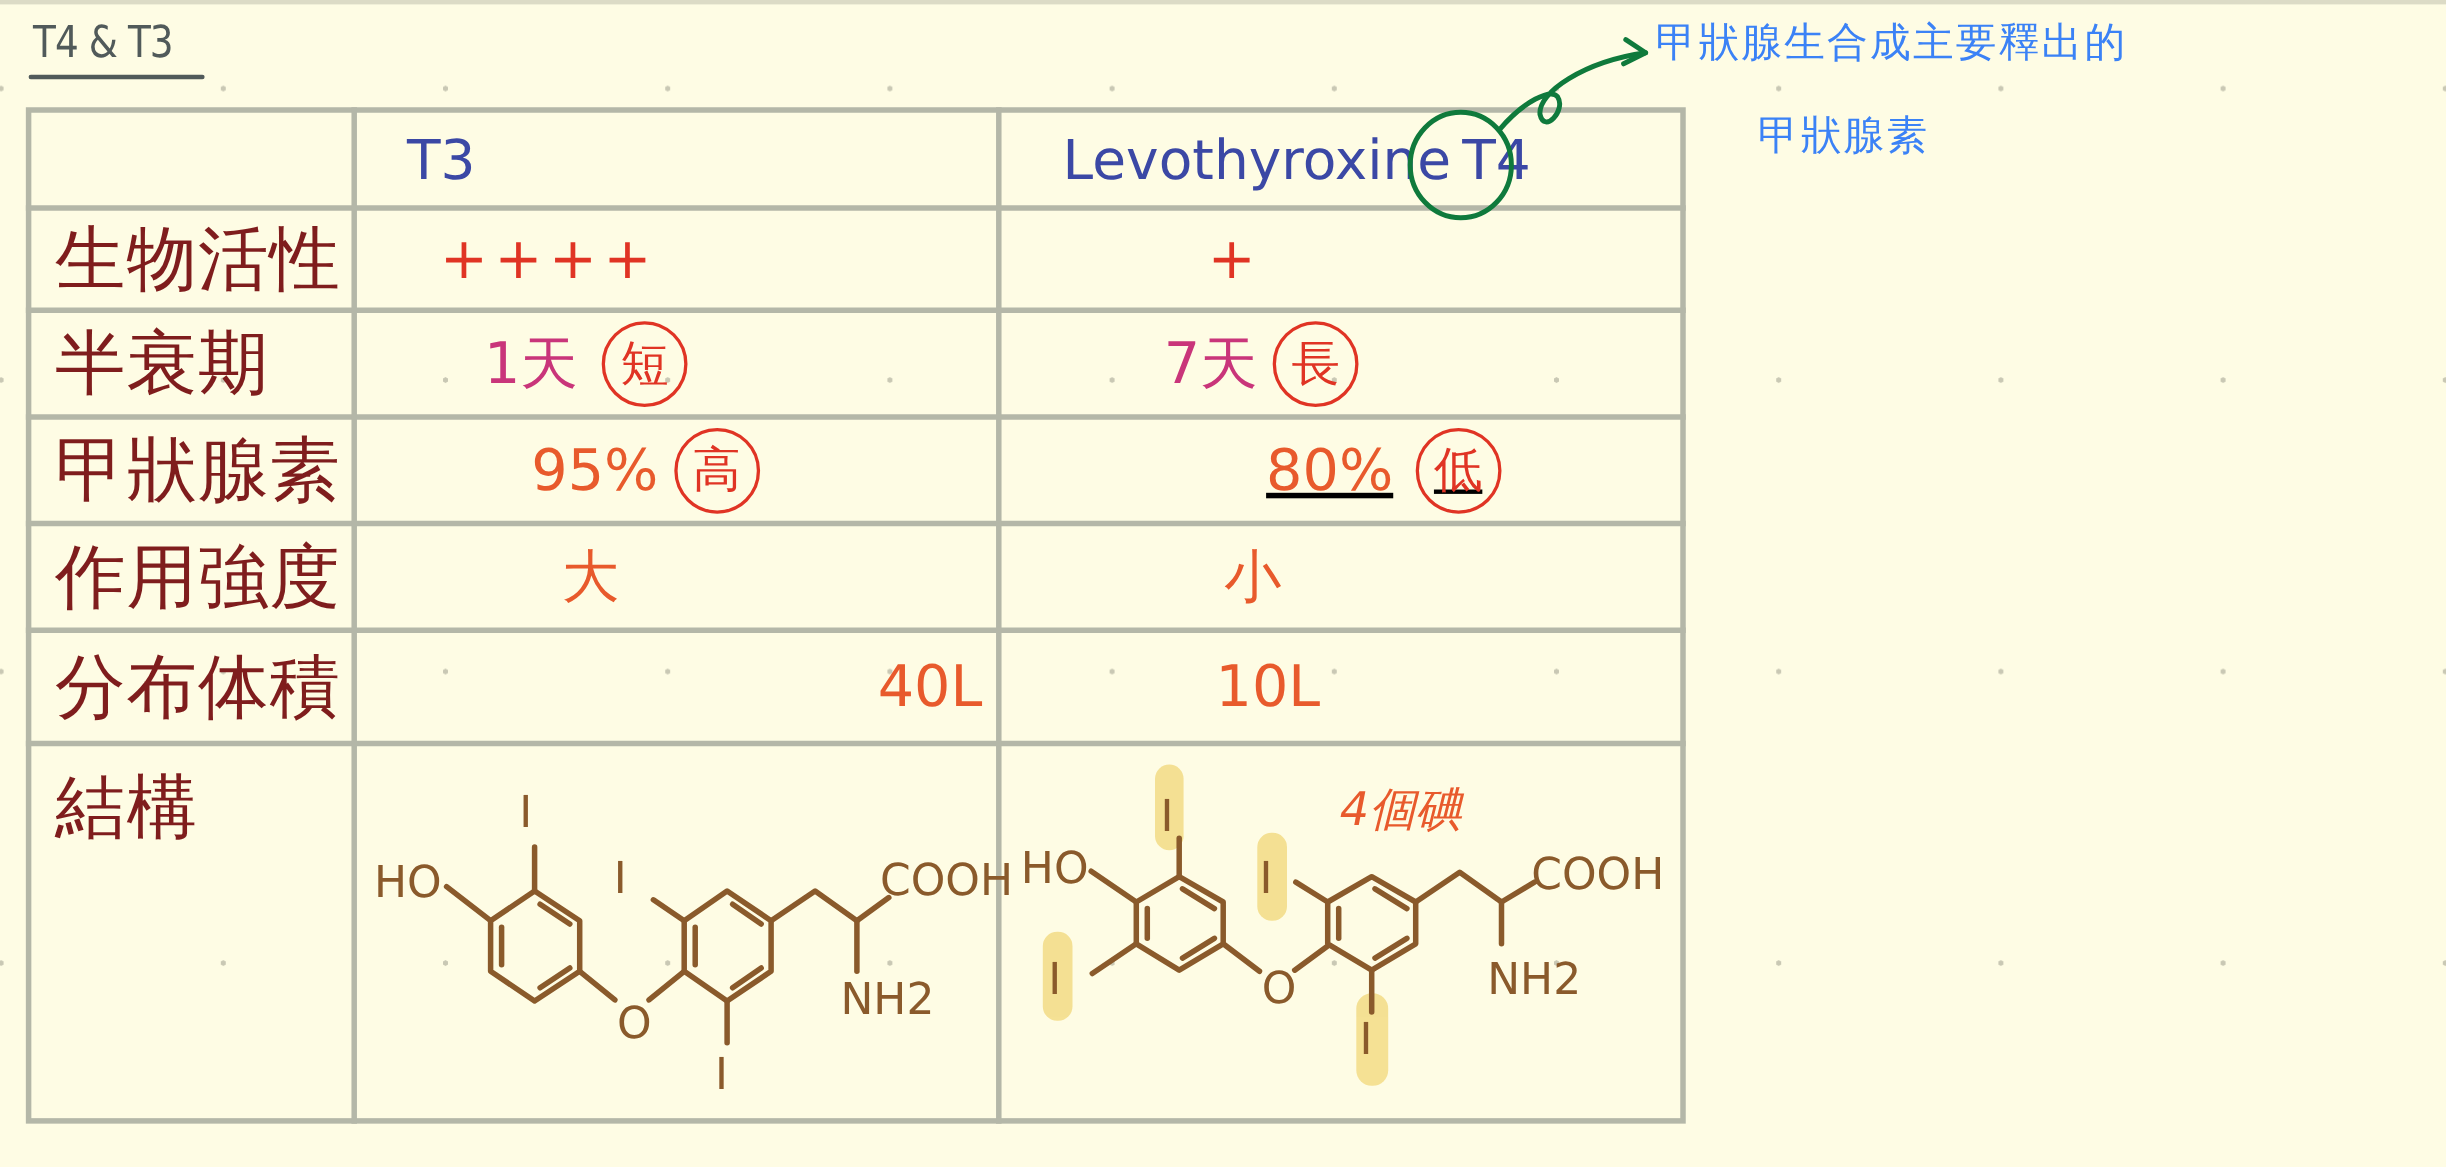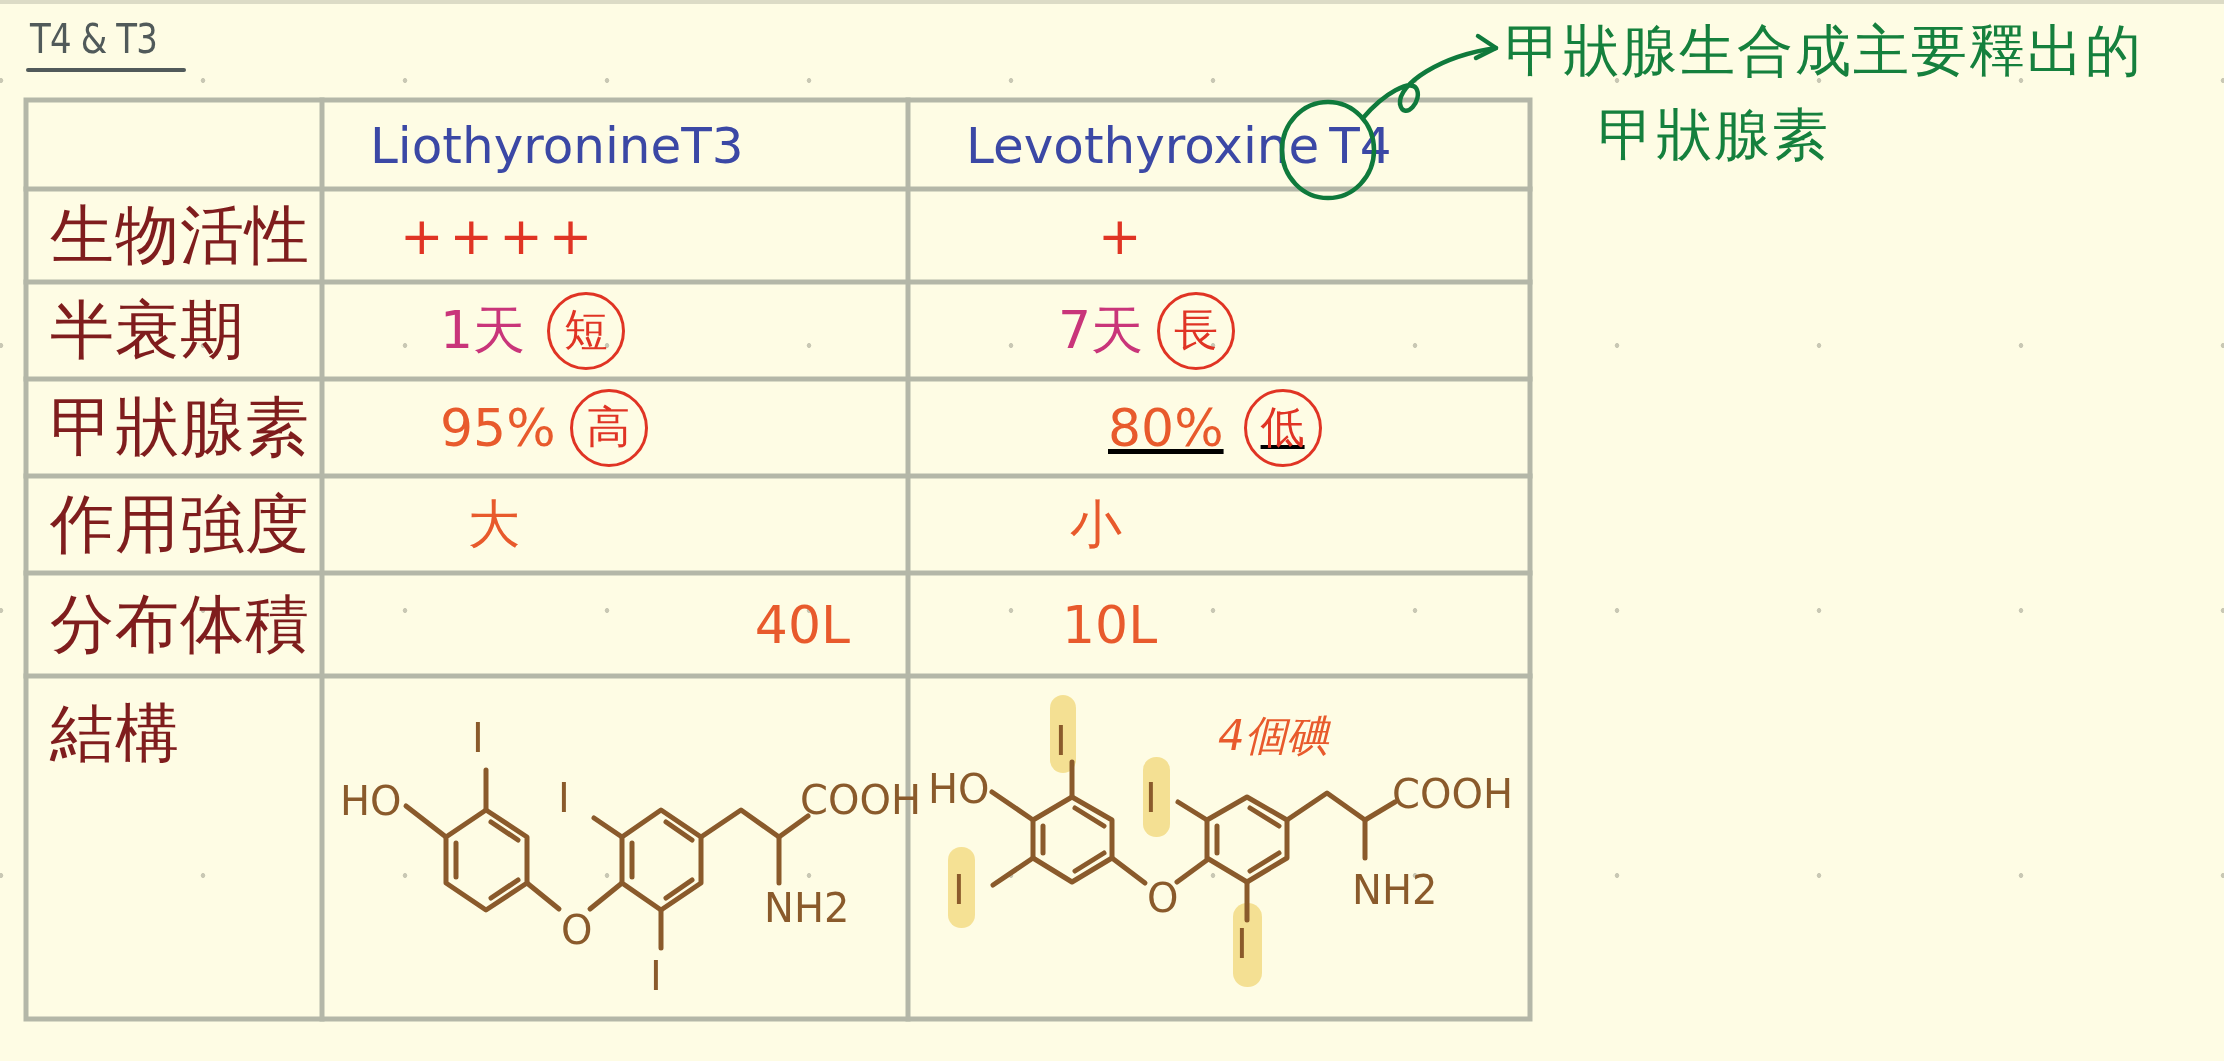--- a/index.html
+++ b/index.html
@@ -18,27 +18,27 @@
     font-family: "DejaVu Sans", sans-serif; letter-spacing: -1px; transform: scaleX(0.85); transform-origin: left;
   }
   .title-underline { position: absolute; left: 26px; top: 68px; width: 160px; height: 4px; background: #515a5a; border-radius: 2px; }
   .grid { position: absolute; left: 0; top: 0; width: 2224px; height: 1061px; }
   .cell { position: absolute; display: flex; align-items: center; justify-content: flex-start; box-sizing: border-box; }
   .rowlabel { font-size: 64px; color: #7f1d1d; padding-left: 24px; letter-spacing: 1px; }
   .hdr { font-size: 50px; color: #3b48a5; font-family: "DejaVu Sans", sans-serif; }
   .val { font-size: 52px; }
   .red { color: #e03424; }
   .magenta { color: #c9357a; }
-  .orange { color: #e85a2c; }
+  .orange { color: #e85a2c; margin-left: 43px; }
   .stamp {
     display: inline-flex; align-items: center; justify-content: center;
     width: 78px; height: 78px; border: 3.5px solid #e03424; border-radius: 50%;
     color: #e03424; font-size: 44px; margin-left: 22px; box-sizing: border-box;
   }
-  .note { position: absolute; color: #15803d; font-size: 56px; letter-spacing: 2px; }
+  .note { position: absolute; color: #3b82f6; font-size: 37px; letter-spacing: 2px; }
   .mol-label { font-family: "DejaVu Sans", sans-serif; fill: #8a5a2b; }
   .iodine-mark { font-size: 42px; color: #e85a2c; position: absolute; }
 </style>
 </head>
 <body>
 
 <div class="top-strip"></div>
 
 <div class="title">T4 &amp; T3</div>
 <div class="title-underline"></div>
@@ -51,21 +51,20 @@
     <line x1="26" y1="379" x2="1530" y2="379"></line>
     <line x1="26" y1="476" x2="1530" y2="476"></line>
     <line x1="26" y1="573" x2="1530" y2="573"></line>
     <line x1="26" y1="676" x2="1530" y2="676"></line>
     <line x1="322" y1="100" x2="322" y2="1019"></line>
     <line x1="908" y1="100" x2="908" y2="1019"></line>
   </g>
 </svg>
 
 <div class="cell hdr" style="left:370px; top:104px; width:530px; height:84px;">
-  <span>Liothyronine</span>
   <span style="margin-left:0;">T3</span>
 </div>
 <div class="cell hdr" style="left:966px; top:104px; width:560px; height:84px;">
   <span>Levothyroxine</span>
   <span style="margin-left:10px;">T4</span>
 </div>
 
 <div class="cell rowlabel" style="left:26px; top:189px; width:296px; height:93px;">生物活性</div>
 <div class="cell rowlabel" style="left:26px; top:282px; width:296px; height:97px;">半衰期</div>
 <div class="cell rowlabel" style="left:26px; top:379px; width:296px; height:97px;">甲狀腺素</div>

